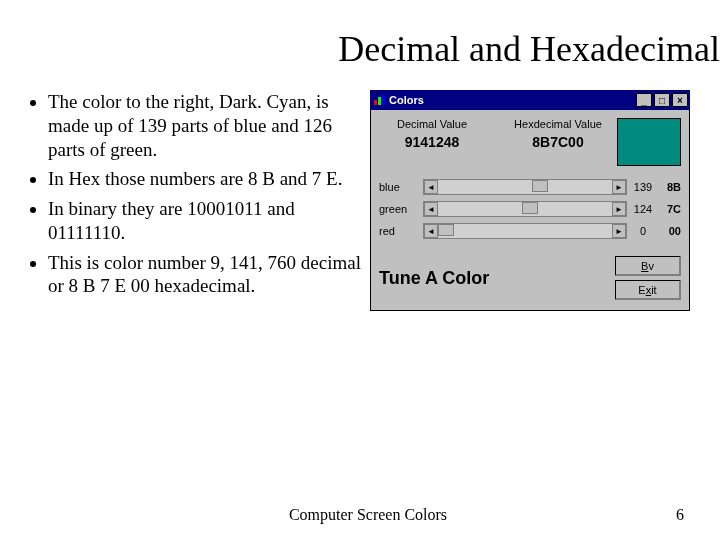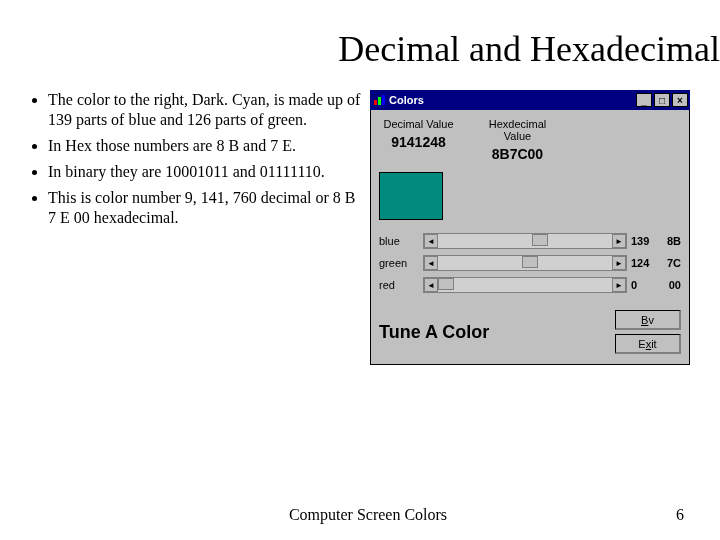--- a/index.html
+++ b/index.html
@@ -17,21 +17,21 @@
     text-align: right;
     margin: 28px 0 20px 0;
     font-weight: normal;
   }
   .content {
     display: flex;
     padding: 0 24px;
   }
   .bullets {
     flex: 0 0 340px;
-    font-size: 16px;
+    font-size: 19px;
     line-height: 1.25;
   }
   .bullets ul { margin: 0; padding-left: 24px; list-style: disc; }
   .bullets li { margin-bottom: 6px; }
   .panel-wrap { flex: 1; display: flex; justify-content: center; }
   
   .win {
     width: 320px;
     font-family: Arial, sans-serif;
     font-size: 11px;
@@ -67,21 +67,21 @@
   }
   .vals {
     display: flex;
     gap: 20px;
     margin-bottom: 4px;
   }
   .val-col { flex: 1; text-align: center; font-family: Arial, sans-serif; }
   .val-label { font-size: 11px; margin-bottom: 4px; }
   .val-num { font-size: 14px; font-weight: bold; }
   .swatch-row {
-    display: flex; align-items: flex-start; gap: 6px; margin-top: 2px; flex-direction: column;
+    display: flex; align-items: flex-start; gap: 6px; margin-top: 2px;
   }
   .swatch {
     width: 64px; height: 48px;
     background: #008b7e;
     border: 1px solid #000;
   }
   .sliders { margin-top: 10px; }
   .slider-row {
     display: flex; align-items: center; height: 22px; gap: 4px;
   }
@@ -98,21 +98,21 @@
     background: #c0c0c0;
     border: 1px solid #808080;
     display: inline-flex; align-items: center; justify-content: center;
     font-size: 8px;
   }
   .track { flex: 1; height: 14px; position: relative; }
   .thumb {
     position: absolute; top: 0; height: 12px; width: 16px;
     background: #c0c0c0; border: 1px solid #808080;
   }
-  .sval { width: 24px; text-align: left; font-weight: bold; }
+  .sval { width: 24px; text-align: center; font-weight: normal; }
   .shex { width: 22px; text-align: right; font-weight: bold; }
   .tune-row { margin-top: 14px; display: flex; align-items: center; }
   .tune-label { font-family: Arial, sans-serif; font-size: 18px; font-weight: bold; flex: 1; }
   .wbtn {
     background: #c0c0c0;
     border: 1px solid #000;
     border-right: 2px solid #808080;
     border-bottom: 2px solid #808080;
     width: 66px; height: 20px;
     display: inline-flex; align-items: center; justify-content: center;

